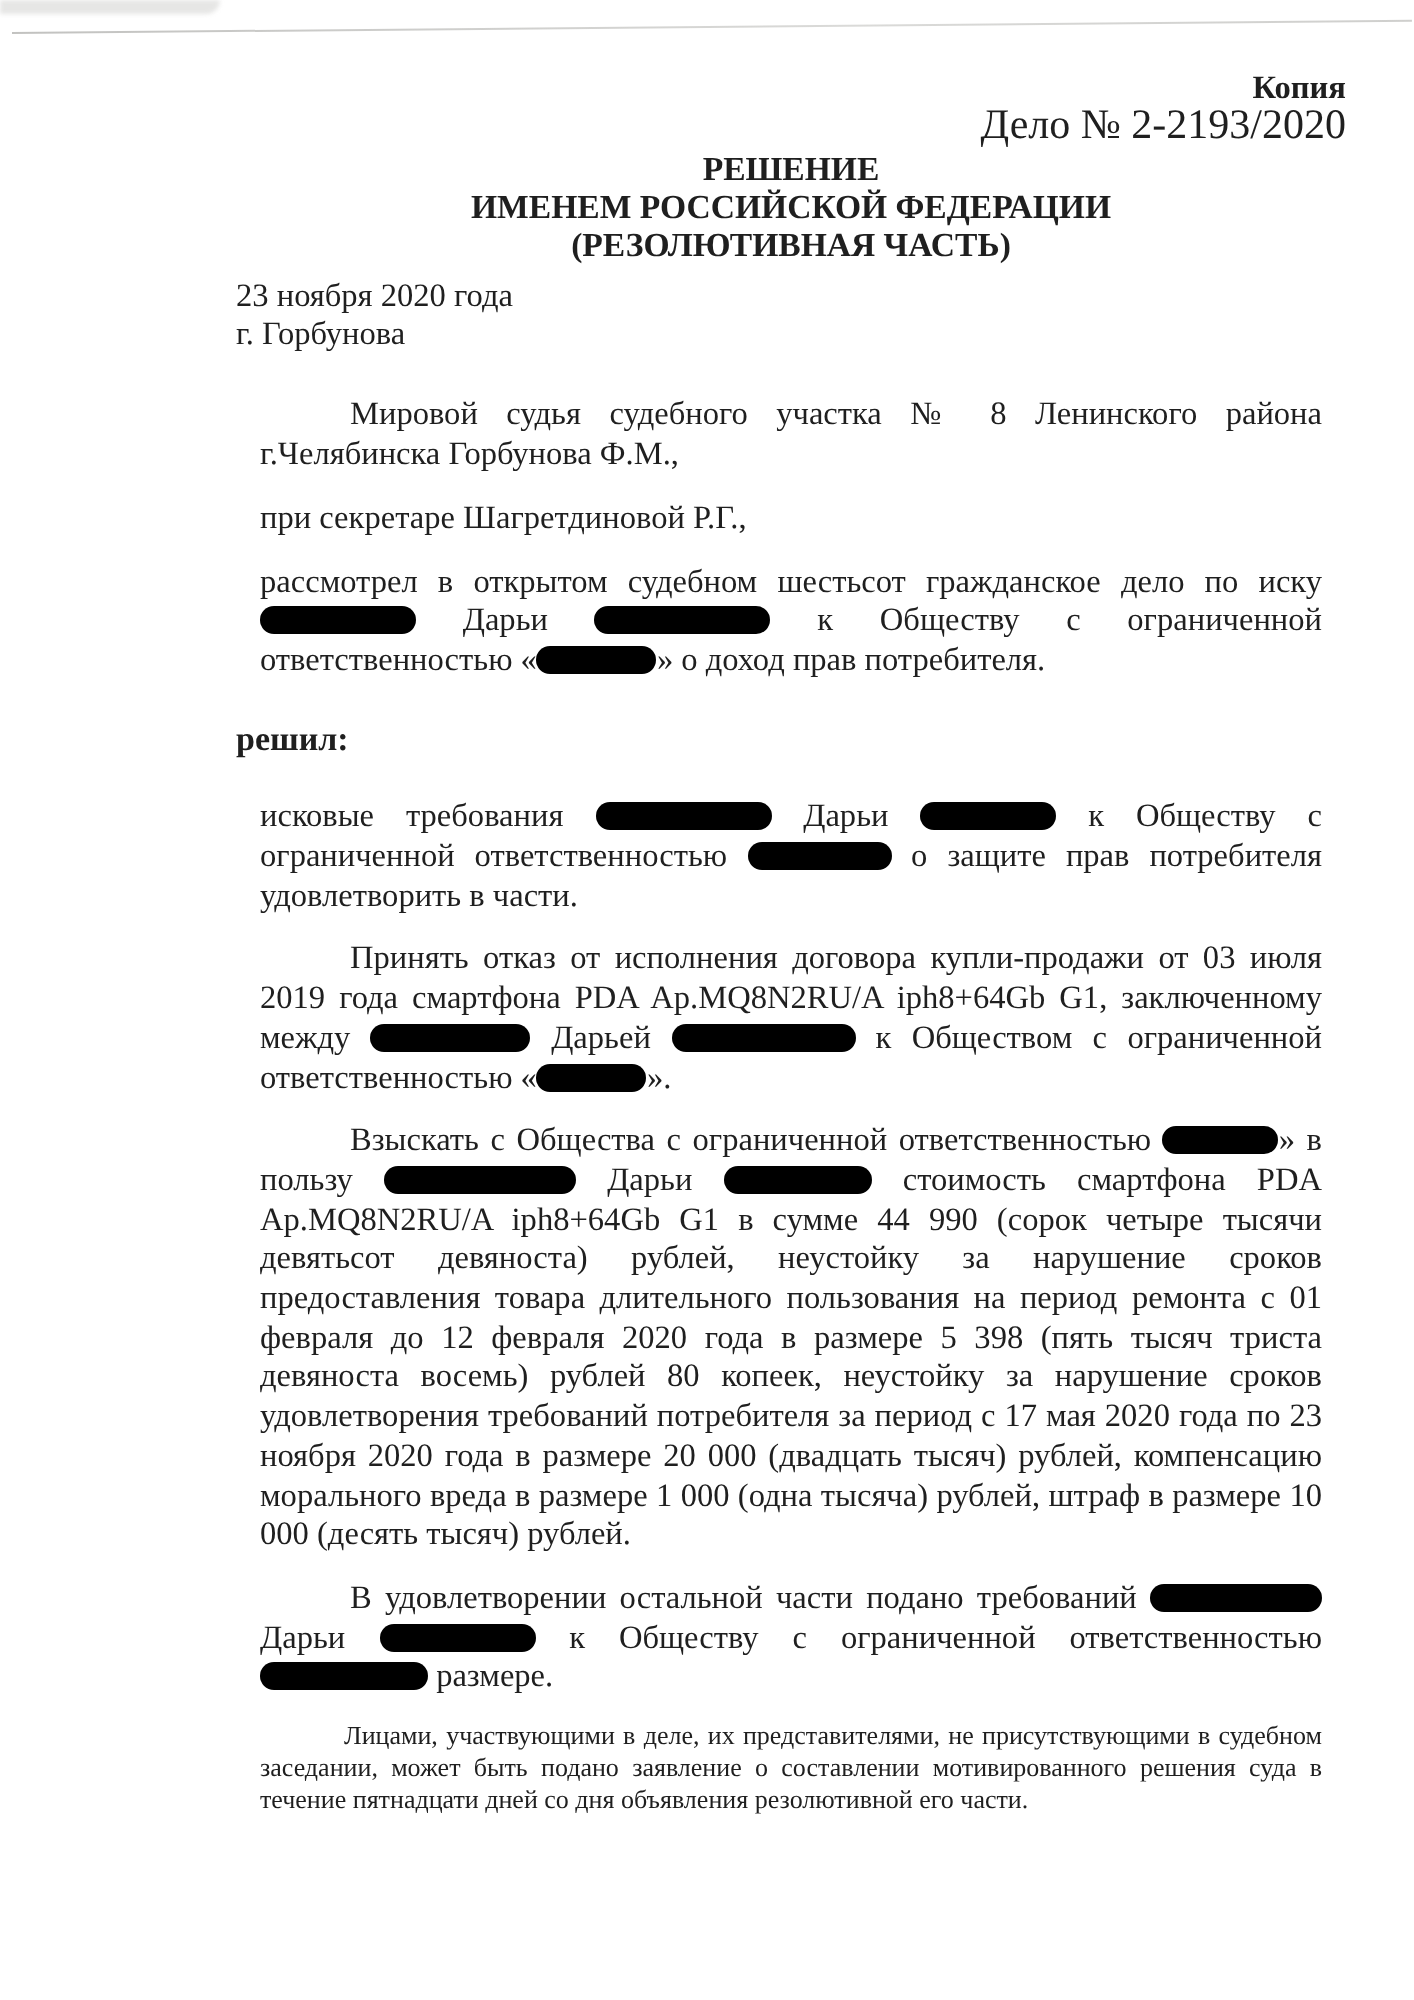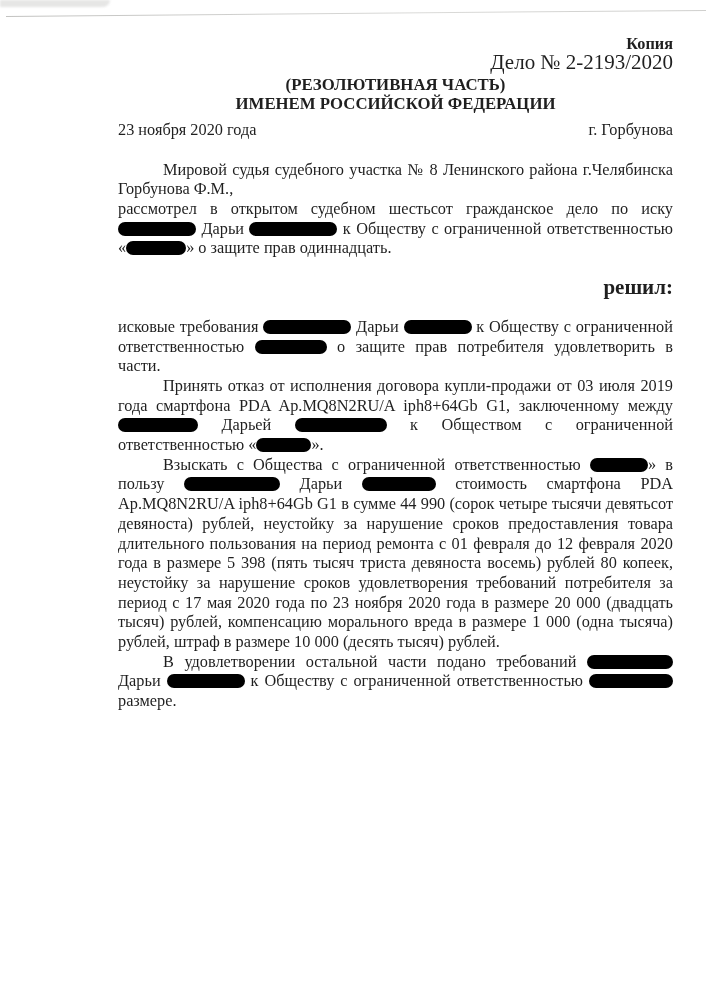--- a/index.html
+++ b/index.html
@@ -26,33 +26,33 @@
   }
   .scan-smudge{
     position:absolute;left:0;top:0;width:110px;height:7px;
     background:#d2d2d0;opacity:.55;border-radius:0 0 8px 0;
     filter:blur(1px);
   }
   .hdr-copy{font-size:16.3px;line-height:19px;font-weight:bold;text-align:right;}
   .hdr-case{font-size:21px;line-height:19px;text-align:right;margin-bottom:4px;}
   .title{ text-align:center;font-weight:bold;font-size:16.8px;line-height:18.8px;}
   .dateline{
-    display:flex;justify-content:space-between;
-    font-size:16.3px;line-height:19px;margin-top:6px;
+    display:flex;justify-content:flex-end;
+    font-size:16.3px;line-height:19px;margin-top:6px;flex-direction:column;
   }
   .body-section{margin-top:21px;}
   p.para{
-    margin:0;
+    margin:12px;
     font-size:16.3px;line-height:19.7px;
     text-align:justify;
   }
   p.para.indent{text-indent:45px;}
   .resolution-heading{
-    text-align:right;font-weight:bold;
-    font-size:21px;line-height:19.7px;
+    text-align:left;font-weight:bold;
+    font-size:17px;line-height:19.7px;
     margin:20px 0 19px 0;
   }
   .footnotes{margin-top:12px;}
   .footnotes p.para{font-size:13px;line-height:15.9px;}
   .footnotes p.para.indent{text-indent:42px;}
   .redact{
     display:inline-block;
     background:var(--redaction);
     height:14px;border-radius:8px;
     vertical-align:-2px;
@@ -62,38 +62,41 @@
 <body>
 
 <div class="page">
   <div class="scan-line"></div>
   <div class="scan-smudge"></div>
 
   <div class="hdr-copy">Копия</div>
   <div class="hdr-case">Дело № 2-2193/2020</div>
 
   <div class="title">
+    <div>РЕШЕНИЕ</div>
+    <div>ИМЕНЕМ РОССИЙСКОЙ ФЕДЕРАЦИИ</div>
     <div>(РЕЗОЛЮТИВНАЯ ЧАСТЬ)</div>
-    <div>ИМЕНЕМ РОССИЙСКОЙ ФЕДЕРАЦИИ</div>
   </div>
 
   <div class="dateline">
     <span>23 ноября 2020 года</span>
     <span>г. Горбунова</span>
   </div>
 
   <div class="body-section" id="intro-container">
       <p class="para indent"><span>Мировой судья судебного участка № 8 Ленинского района г.Челябинска Горбунова Ф.М.,</span></p>
-      <p class="para"><span>рассмотрел в открытом судебном шестьсот гражданское дело по иску </span><span class="redact" style="width: 78px;"></span><span> Дарьи </span><span class="redact" style="width: 88px;"></span><span> к Обществу с ограниченной ответственностью «</span><span class="redact" style="width: 60px;"></span><span>» о защите прав одиннадцать.</span></p>
+      <p class="para"><span>при секретаре Шагретдиновой Р.Г.,</span></p>
+      <p class="para"><span>рассмотрел в открытом судебном шестьсот гражданское дело по иску </span><span class="redact" style="width: 78px;"></span><span> Дарьи </span><span class="redact" style="width: 88px;"></span><span> к Обществу с ограниченной ответственностью «</span><span class="redact" style="width: 60px;"></span><span>» о доход прав потребителя.</span></p>
     </div>
 
   <div class="resolution-heading">решил:</div>
 
   <div id="resolution-container">
       <p class="para"><span>исковые требования </span><span class="redact" style="width: 88px;"></span><span> Дарьи </span><span class="redact" style="width: 68px;"></span><span> к Обществу с ограниченной ответственностью </span><span class="redact" style="width: 72px;"></span><span> о защите прав потребителя удовлетворить в части.</span></p>
       <p class="para indent"><span>Принять отказ от исполнения договора купли-продажи от 03 июля 2019 года смартфона PDA Ap.MQ8N2RU/A iph8+64Gb G1, заключенному между </span><span class="redact" style="width: 80px;"></span><span> Дарьей </span><span class="redact" style="width: 92px;"></span><span> к Обществом с ограниченной ответственностью «</span><span class="redact" style="width: 55px;"></span><span>».</span></p>
       <p class="para indent"><span>Взыскать с Общества с ограниченной ответственностью </span><span class="redact" style="width: 58px;"></span><span>» в пользу </span><span class="redact" style="width: 96px;"></span><span> Дарьи </span><span class="redact" style="width: 74px;"></span><span> стоимость смартфона PDA Ap.MQ8N2RU/A iph8+64Gb G1 в сумме 44 990 (сорок четыре тысячи девятьсот девяноста) рублей, неустойку за нарушение сроков предоставления товара длительного пользования на период ремонта с 01 февраля до 12 февраля 2020 года в размере 5 398 (пять тысяч триста девяноста восемь) рублей 80 копеек, неустойку за нарушение сроков удовлетворения требований потребителя за период с 17 мая 2020 года по 23 ноября 2020 года в размере 20 000 (двадцать тысяч) рублей, компенсацию морального вреда в размере 1 000 (одна тысяча) рублей, штраф в размере 10 000 (десять тысяч) рублей.</span></p>
       <p class="para indent"><span>В удовлетворении остальной части подано требований </span><span class="redact" style="width: 86px;"></span><span> Дарьи </span><span class="redact" style="width: 78px;"></span><span> к Обществу с ограниченной ответственностью </span><span class="redact" style="width: 84px;"></span><span> размере.</span></p>
     </div>
 
   <div class="footnotes" id="footnotes-container">
+      <p class="para indent"><span>Лицами, участвующими в деле, их представителями, не присутствующими в судебном заседании, может быть подано заявление о составлении мотивированного решения суда в течение пятнадцати дней со дня объявления резолютивной его части.</span></p>
     </div>
 </div>
 
 </body></html>

